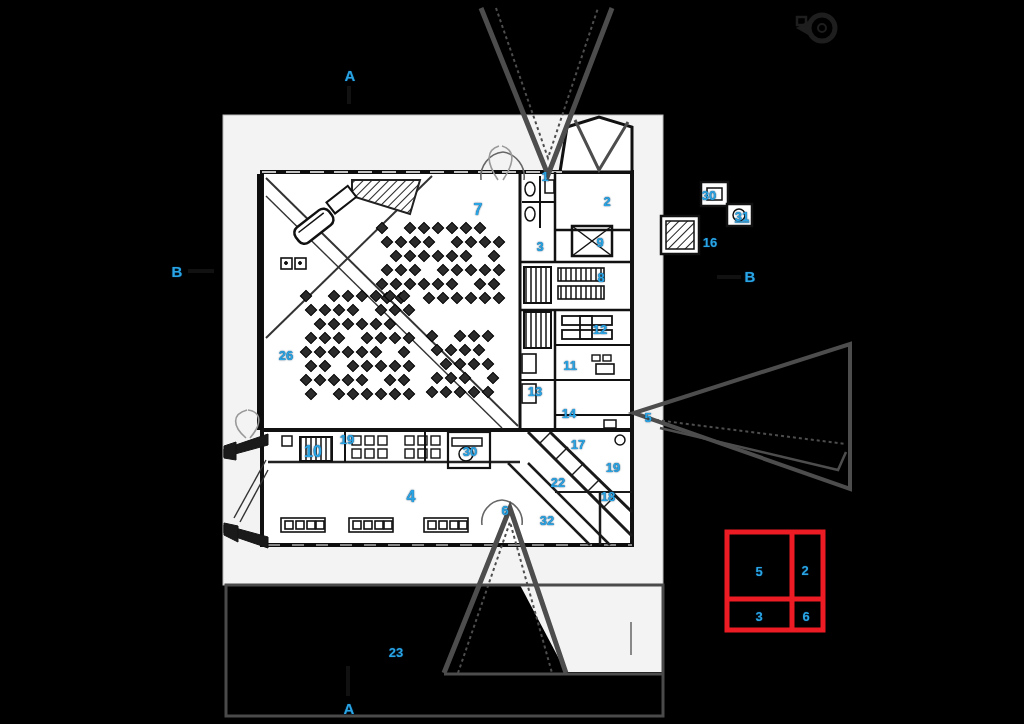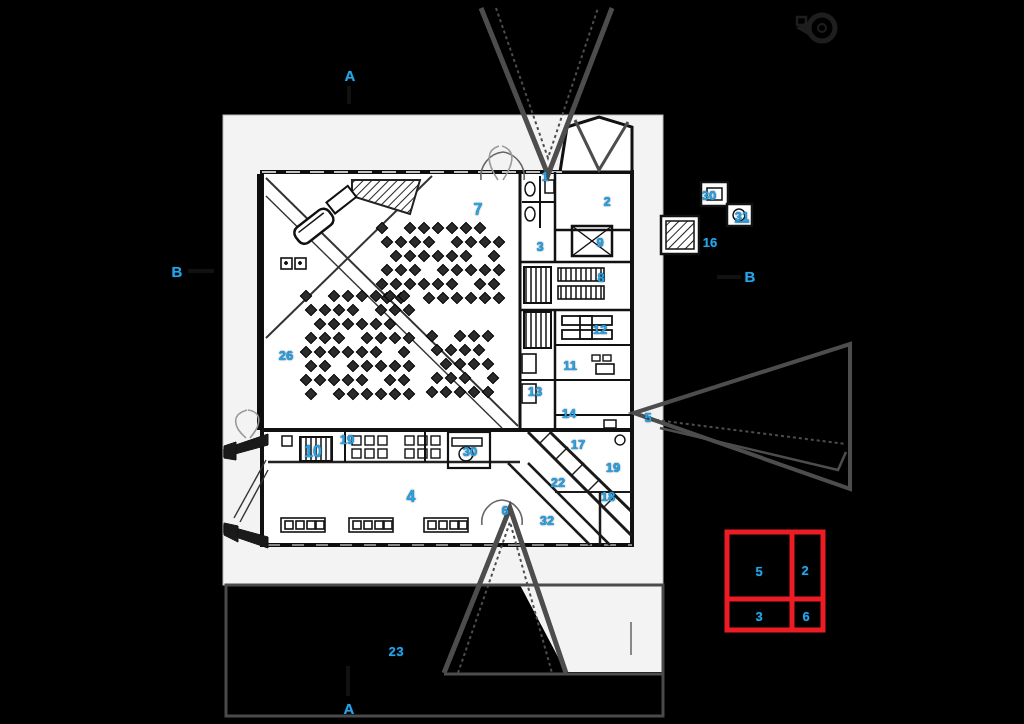--- a/index.html
+++ b/index.html
@@ -383,20 +383,20 @@
       <span class="marker" style="left: 578px; top: 444px;">17</span>
       <span class="marker" style="left: 613px; top: 467px;">19</span>
       <span class="marker" style="left: 331px; top: 439px; margin-left: 16px;">19</span>
       <span class="marker big" style="left: 309px; top: 452px; padding-left: 8px;">10</span>
       <span class="marker" style="left: 470px; top: 451px;">30</span>
       <span class="marker" style="left: 558px; top: 482px;">22</span>
       <span class="marker" style="left: 608px; top: 496px;">18</span>
       <span class="marker" style="left: 547px; top: 520px;">32</span>
       <span class="marker big" style="left: 411px; top: 497px;">4</span>
       <span class="marker" style="left: 505px; top: 510px;">6</span>
-      <span class="marker" style="left: 396px; top: 652px; font-family: Liberation Mono, monospace;">23</span>
+      <span class="marker" style="left: 396px; top: 652px;">23</span>
       <span class="marker" style="left: 759px; top: 571px;">5</span>
       <span class="marker" style="left: 805px; top: 570px;">2</span>
       <span class="marker" style="left: 759px; top: 616px;">3</span>
       <span class="marker" style="left: 806px; top: 616px;">6</span>
     </div>
 
 </div>
 
 </body></html>

